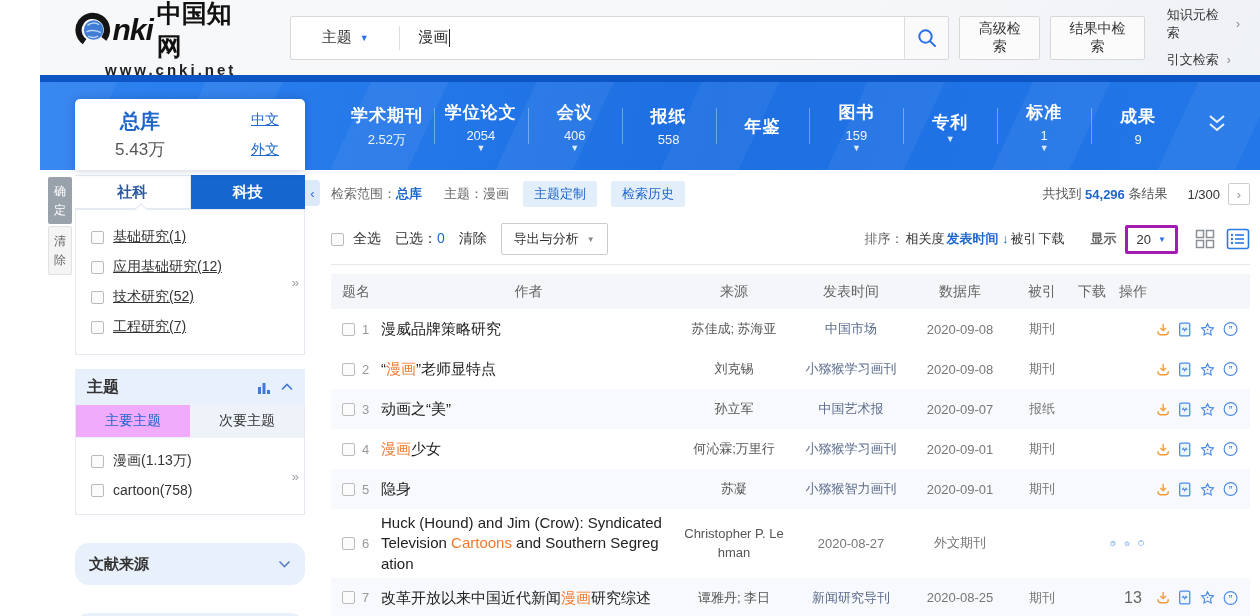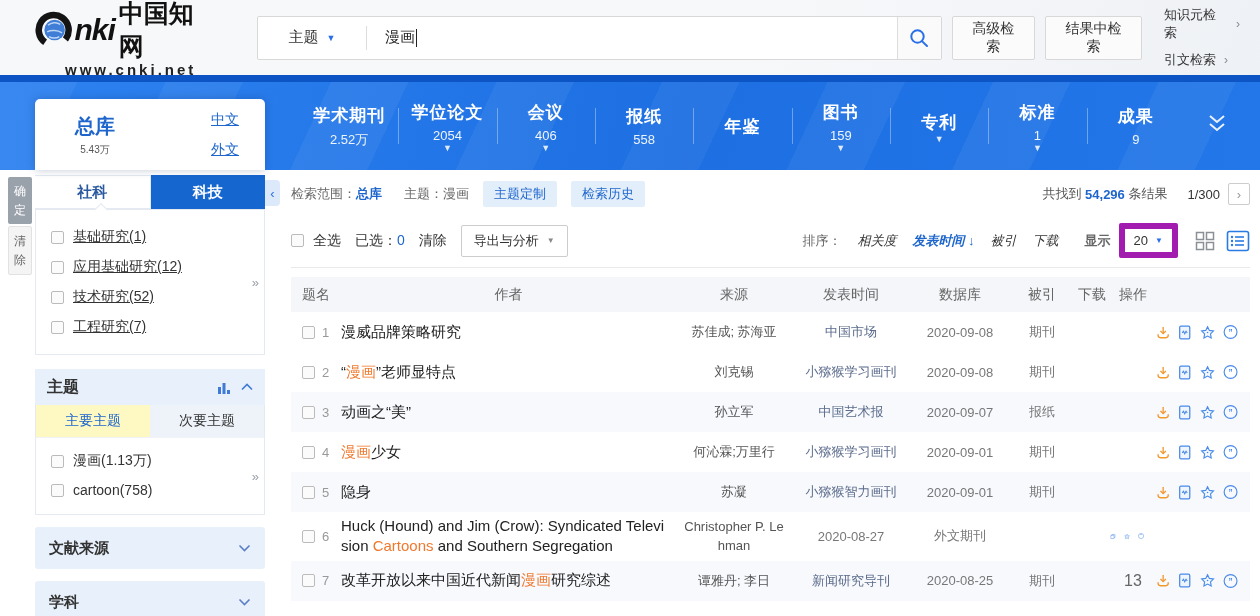--- a/index.html
+++ b/index.html
@@ -1,18 +1,18 @@
 <!DOCTYPE html>
 <html><head>
 <meta charset="utf-8">
 <style>
   * { box-sizing: border-box; margin: 0; padding: 0; }
   html,body { width:1260px; height:616px; overflow:hidden; }
   body { font-family:"Liberation Sans","DejaVu Sans",sans-serif; background:#fff; color:#333; }
-  #app { position:relative; width:1260px; height:616px; }
+  #app { position:relative; width:1260px; height:616px;padding-left:40px; }
 
   
   .header { height:75px; background:linear-gradient(115deg,#f7f8fa 60%,#eef1f5 100%); display:flex; align-items:center; padding:0 20px 0 35px; }
   .logo { display:flex; flex-direction:column; margin-right:40px; }
   .logo-top { display:flex; align-items:center; }
   .logo-globe { margin-right:2px; }
   .logo-latin { font-size:30px; font-weight:bold; font-style:italic; color:#111; letter-spacing:-1px; }
   .logo-cn { font-size:25px; font-weight:bold; color:#111; margin-left:4px; font-family:"Liberation Serif","DejaVu Serif",serif; }
   .logo-url { font-size:15px; font-weight:bold; color:#222; letter-spacing:3px; margin:-2px 0 0 30px; }
   .search-box { display:flex; align-items:center; height:44px; width:693px; background:#fff; border:1px solid #d8d8d8; border-radius:2px; }
@@ -27,21 +27,21 @@
   .hlink { font-size:13px; color:#333; cursor:pointer; display:flex; align-items:center; }
   .hlink .gt { color:#8a8a8a; margin-left:8px; font-size:12px; }
 
   
   .band { position:relative; height:95px; background:linear-gradient(100deg,#2e82f0 0%,#1d6fe2 55%,#2377e9 100%); }
   .band::before { content:''; position:absolute; top:0; left:0; right:0; height:7px; background:#0d54c4; }
   .band::after { content:''; position:absolute; inset:7px 0 0 0; background:repeating-linear-gradient(115deg, rgba(255,255,255,.05) 0 70px, rgba(255,255,255,0) 70px 150px); pointer-events:none; }
   .home-card { position:absolute; left:35px; top:24px; width:230px; height:71px; background:#fff; border-radius:5px 5px 0 0; box-shadow:0 0 8px rgba(10,40,90,.25); display:flex; align-items:center; justify-content:space-between; padding:0 26px 0 40px; z-index:3; }
   .home-main { display:flex; flex-direction:column; align-items:center; }
   .home-title { font-size:20px; font-weight:bold; color:#1e66cc; }
-  .home-count { font-size:10px; color:#555; margin-top:3px; }
+  .home-count { font-size:17px; color:#555; margin-top:3px; }
   .home-langs { display:flex; flex-direction:column; gap:12px; }
   .lang-link { font-size:14px; color:#1e66cc; text-decoration:underline; cursor:pointer; }
   .nav-tabs { position:absolute; left:300px; right:75px; top:7px; bottom:0; display:flex; z-index:2; }
   .nav-tab { flex:1; position:relative; display:flex; flex-direction:column; align-items:center; justify-content:center; color:#fff; cursor:pointer; }
   .nav-tab + .nav-tab::before { content:''; position:absolute; left:0; top:26px; bottom:26px; width:1px; background:rgba(255,255,255,.35); }
   .t-label { font-size:17px; font-weight:600; letter-spacing:1px; }
   .t-count { font-size:13px; color:rgba(255,255,255,.92); margin-top:4px; }
   .t-arrow { font-size:9px; color:rgba(255,255,255,.85); line-height:5px; margin-top:3px; }
   .more-chevron { position:absolute; right:30px; top:36px; z-index:2; cursor:pointer; }
 
@@ -63,24 +63,24 @@
   .side-panel::before { content:''; position:absolute; top:-5px; left:60px; width:9px; height:9px; background:#fff; border-left:1px solid #e4e9f2; border-top:1px solid #e4e9f2; transform:rotate(45deg); }
   .check-item { display:flex; align-items:center; gap:9px; padding:6px 26px 6px 15px; font-size:14px; color:#333; }
   .checkbox { width:13px; height:13px; flex:0 0 13px; border:1px solid #bbb; background:#fbfbfb; border-radius:2px; cursor:pointer; }
   .more-link { position:absolute; right:5px; top:50%; transform:translateY(-50%); color:#9aa0a8; font-size:13px; cursor:pointer; }
   .sec { margin-top:14px; }
   .sec-head { height:36px; background:#e8f1fb; display:flex; align-items:center; justify-content:space-between; padding:0 12px; }
   .sec-title { font-size:16px; font-weight:bold; color:#333; }
   .sec-icons { display:flex; align-items:center; gap:10px; }
   .topic-tabs { display:flex; height:32px; border:1px solid #e4e9f2; border-top:none; border-bottom:none; }
   .tp-tab { flex:1; display:flex; align-items:center; justify-content:center; font-size:14px; cursor:pointer; }
-  .tp-tab.active { background:#fef9c3; color:#1e66cc; }
+  .tp-tab.active { background:#f0abfc; color:#1e66cc; }
   .tp-tab.inactive { background:#eef3fa; color:#333; }
   .topic-panel { position:relative; border:1px solid #e4e9f2; border-top:1px solid #f0f3f8; background:#fff; padding:8px 0 10px; }
-  .side-collapsed { margin-top:12px; height:42px; background:#e8f1fb; border-radius:3px; display:flex; align-items:center; justify-content:space-between; padding:0 14px; cursor:pointer; }
+  .side-collapsed { margin-top:28px; height:42px; background:#e8f1fb; border-radius:14px; display:flex; align-items:center; justify-content:space-between; padding:0 14px; cursor:pointer; }
   .side-collapsed .sc-label { font-size:15px; font-weight:bold; color:#333; }
 
   
   .main { flex:1; margin-left:26px; min-width:0; }
   .info-row { display:flex; align-items:center; justify-content:space-between; padding:6px 0 10px; font-size:13px; }
   .info-left { display:flex; align-items:center; }
   .muted { color:#666; }
   .blue { color:#1e66cc; }
   .b { font-weight:bold; }
   .scope-group { margin-right:22px; }
@@ -88,23 +88,23 @@
   .info-right { display:flex; align-items:center; color:#555; }
   .page-ind { color:#333; margin-left:20px; }
   .next-btn { width:22px; height:22px; border:1px solid #ccc; border-radius:2px; background:#fff; color:#999; font-size:13px; display:flex; align-items:center; justify-content:center; margin-left:8px; cursor:pointer; }
 
   .toolbar { display:flex; align-items:center; justify-content:space-between; padding:6px 0 9px; border-bottom:1px solid #e9e9e9; }
   .tb-left { display:flex; align-items:center; gap:14px; font-size:14px; color:#333; }
   .tb-left .sel-all { display:flex; align-items:center; gap:9px; }
   .export-btn { display:flex; align-items:center; gap:8px; border:1px solid #ccc; border-radius:2px; background:#fff; padding:6px 12px; font-size:13px; color:#333; cursor:pointer; font-family:inherit; }
   .export-btn .caret { font-size:8px; color:#888; }
   .tb-right { display:flex; align-items:center; font-size:13px; }
-  .sort-opt { margin-left:16px; color:#333; cursor:pointer;font-style:italic; }
+  .sort-opt { margin-left:2px; color:#333; cursor:pointer; }
   .sort-opt.active { color:#1e66cc; font-weight:bold; }
-  .size-select { display:flex; align-items:center; gap:7px; border:6px solid #a21caf; border-radius:2px; background:#fff; padding:4px 9px; margin-left:8px; cursor:pointer; color:#333; }
+  .size-select { display:flex; align-items:center; gap:7px; border:3px solid #a21caf; border-radius:2px; background:#fff; padding:4px 9px; margin-left:8px; cursor:pointer; color:#333; }
   .size-select .caret { font-size:8px; color:#2a6fe8; }
   .view-icons { display:flex; align-items:center; gap:10px; margin-left:16px; }
 
   .thead { display:grid; grid-template-columns:50px 1fr 116px 118px 100px 64px 36px 46px 94px; height:35px; align-items:center; background:#f4f6f9; color:#666; font-size:14px; margin-top:9px; }
   .thead > div { text-align:center; }
   .trow { display:grid; grid-template-columns:50px 1fr 116px 118px 100px 64px 36px 46px 94px; align-items:center; min-height:40px; padding:4px 0; font-size:14px; }
   .trow.shaded { background:#f7f9fc; }
   .c-num { display:flex; align-items:center; gap:7px; padding-left:11px; }
   .row-index { color:#999; font-size:13px; }
   .c-title { font-size:15px; color:#222; padding-right:10px; line-height:1.35; cursor:pointer; word-break:break-all; }

